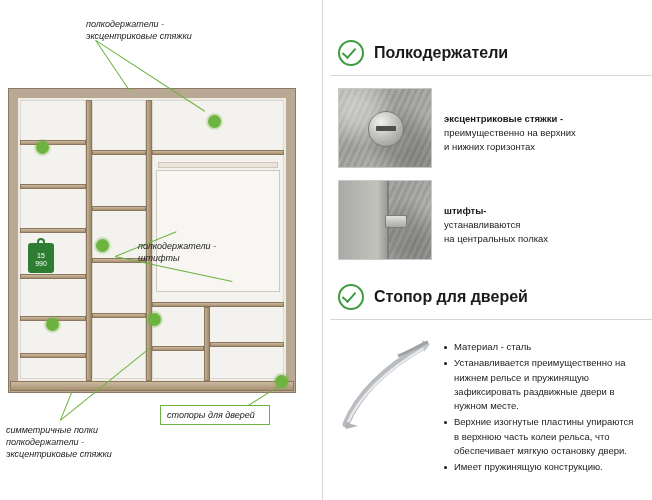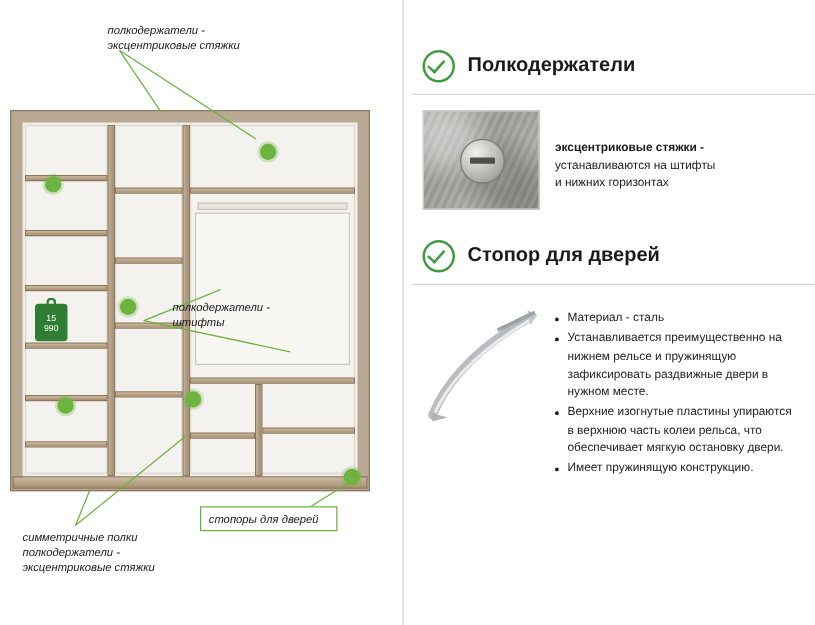--- a/index.html
+++ b/index.html
@@ -364,21 +364,21 @@
     <div class="dot" style="left:46px; top:318px;"></div>
     <div class="dot" style="left:275px; top:375px;"></div>
 
     <div class="callout-text" style="left:138px; top:240px; width:130px;">
       <span style="white-space:pre-line;">полкодержатели -
 штифты</span>
     </div>
 
     <div class="callout-box" style="left:160px; top:405px; width:110px;">стопоры для дверей</div>
 
-    <div class="callout-text" style="left:18px; top:424px; width:150px;">
+    <div class="callout-text" style="left:6px; top:424px; width:150px;">
       <span style="white-space:pre-line;">симметричные полки
 полкодержатели -
 эксцентриковые стяжки</span>
     </div>
   </div>
 
   <div class="v-sep"></div>
 
   <div class="right-panel">
 
@@ -389,25 +389,36 @@
       </div>
       <div class="h-sep"></div>
     </div>
 
     <div class="feature-row">
       <div class="photo concrete">
         <div class="cam-lock"></div>
       </div>
       <div class="feature-text">
         <b>эксцентриковые стяжки -</b><br>
-        <span style="white-space:pre-line;">устанавливаются на штифты
+        <span style="white-space:pre-line;">преимущественно на верхних
 и нижних горизонтах</span>
       </div>
     </div>
 
+    <div class="feature-row">
+      <div class="photo concrete">
+        <div class="pin-plate"></div>
+        <div class="pin"></div>
+      </div>
+      <div class="feature-text">
+        <b>штифты-</b><br>
+        <span style="white-space:pre-line;">устанавливаются
+на центральных полках</span>
+      </div>
+    </div>
 
     <div style="padding-top:24px;">
       <div class="section-head">
         <span class="check-badge"></span>
         <span class="section-title">Стопор для дверей</span>
       </div>
       <div class="h-sep"></div>
     </div>
 
     <div class="stopper-block">

